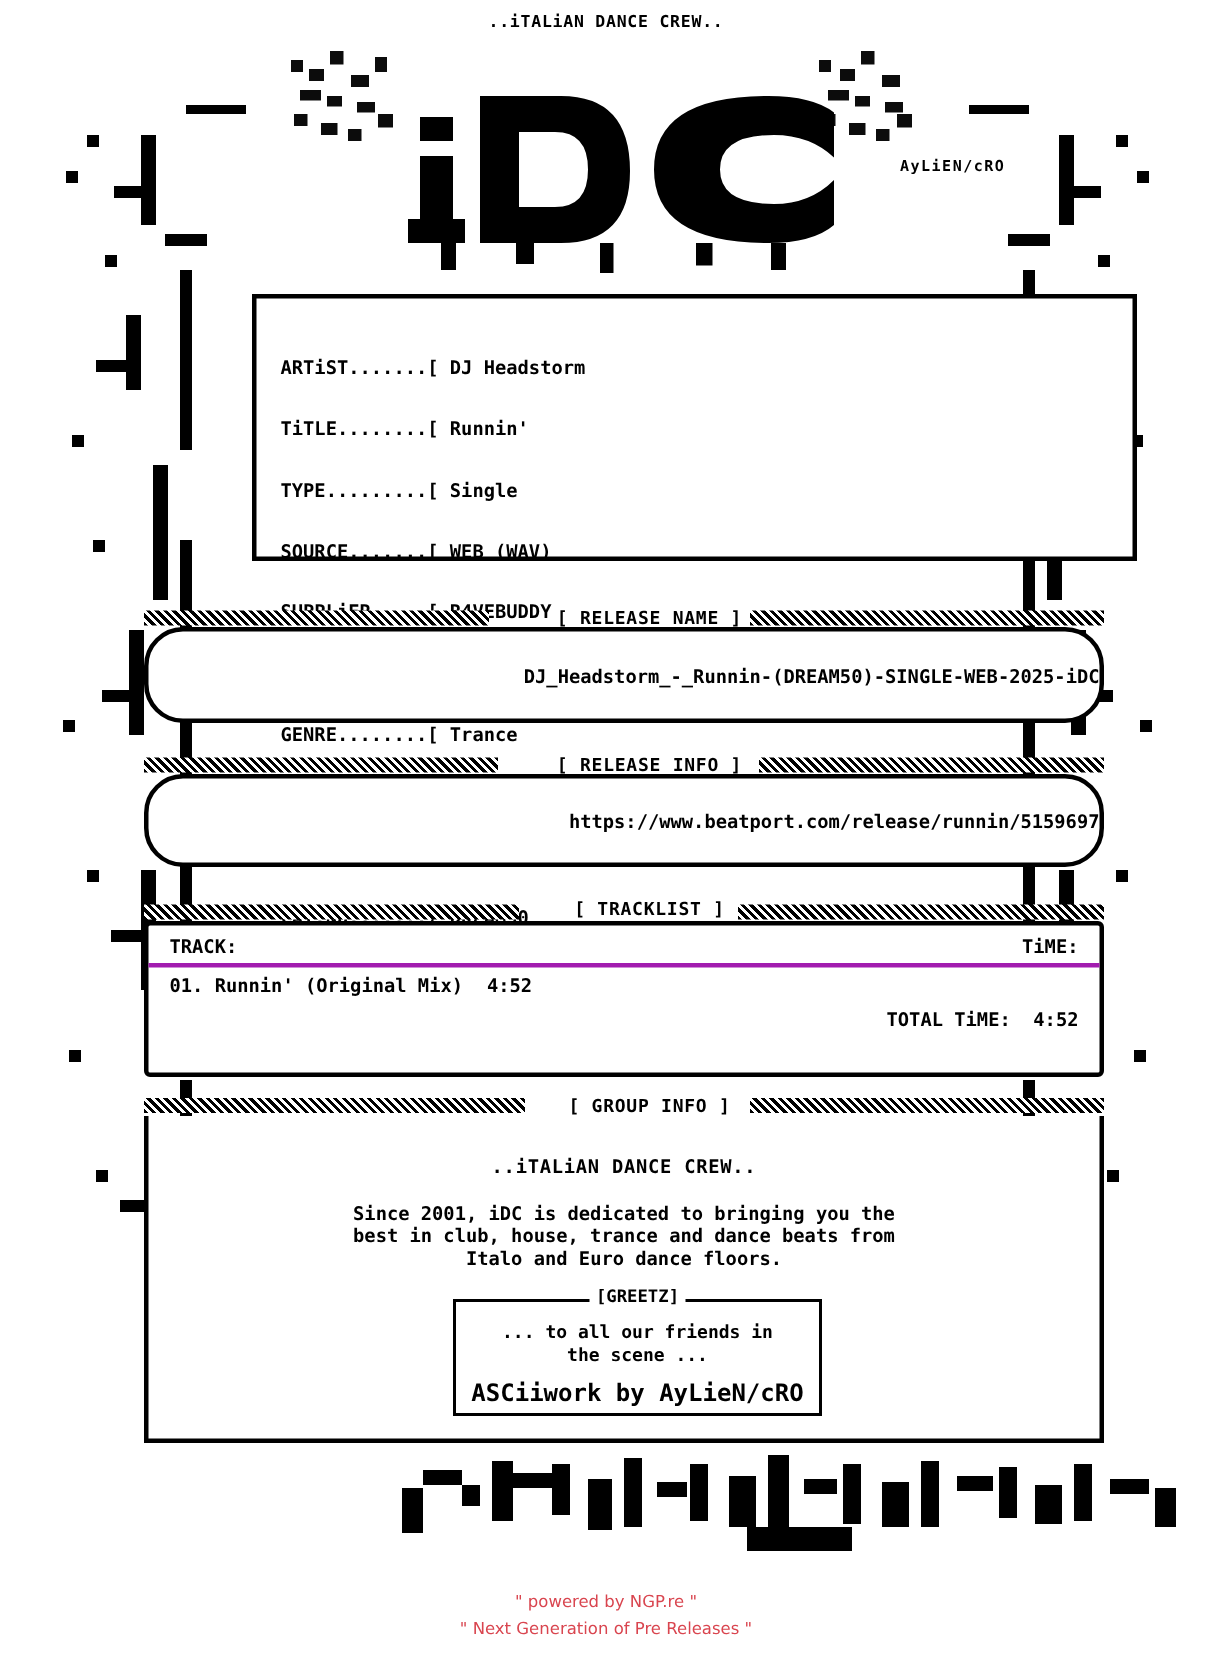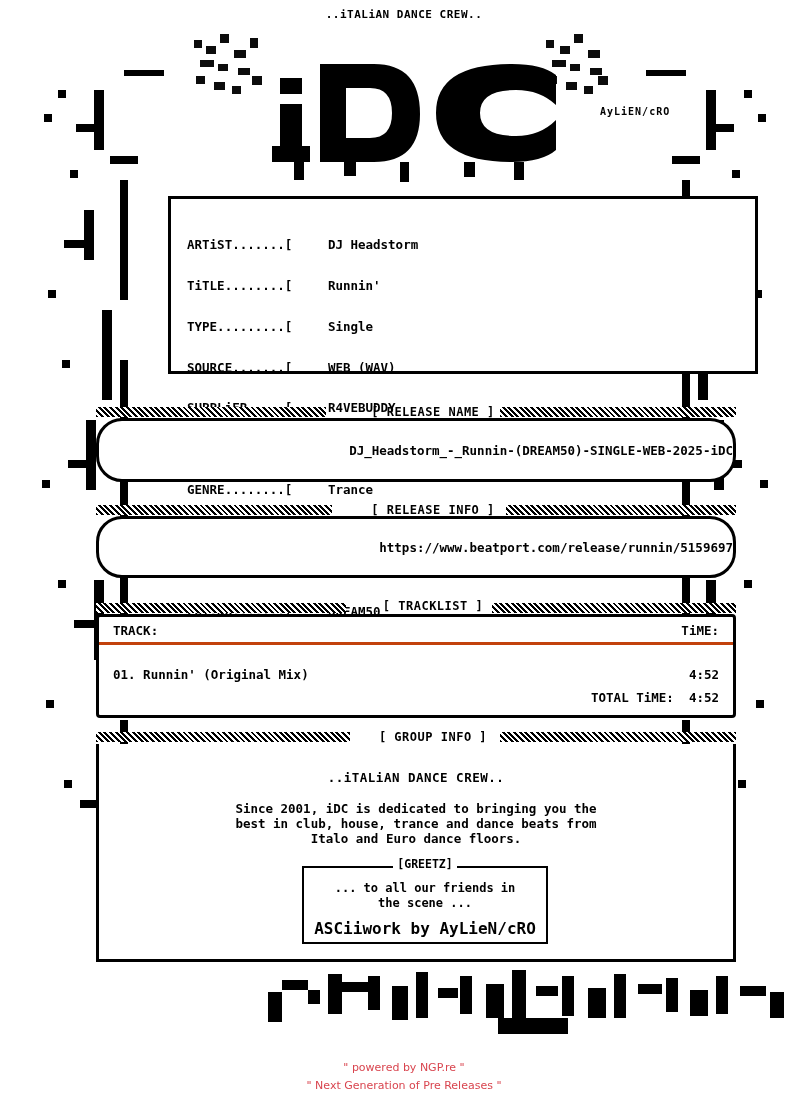--- a/index.html
+++ b/index.html
@@ -90,21 +90,21 @@
   }
   .info-list {
     padding: 12px 0 0 16px;
     font-size: 12.5px;
     line-height: 13.6px;
     white-space: pre;
     font-weight: bold;
   }
   .info-row { white-space: pre; }
   .info-label { display: inline-block; }
-  .info-value { display: inline-block; margin-left: 28px; }
+  .info-value { display: inline-block; }
 
   
   .section-title {
     position: absolute;
     width: 808px;
     left: 0;
     text-align: center;
     font-size: 12px;
     font-weight: bold;
     letter-spacing: 0.5px;
@@ -145,28 +145,28 @@
     border-radius: 4px;
     box-sizing: border-box;
     background: #fff;
   }
   .tl-head {
     display: flex;
     justify-content: space-between;
     padding: 6px 14px 4px 14px;
     font-size: 12.5px;
     font-weight: bold;
-    border-bottom: 3px solid #c2410c;
+    border-bottom: 3px solid #a21caf;
   }
   .tl-row {
     display: flex;
-    justify-content: space-between;
-    padding: 22px 14px 0 14px;
-    font-size: 12.5px;
-    font-weight: bold;
+    padding: 4px 14px 0 14px;
+    font-size: 12.5px;
+    font-weight: bold;
+    gap: 16px;
   }
   .tl-total {
     text-align: right;
     padding: 8px 14px 0 14px;
     font-size: 12.5px;
     font-weight: bold;
   }
 
   
   .group-box {

